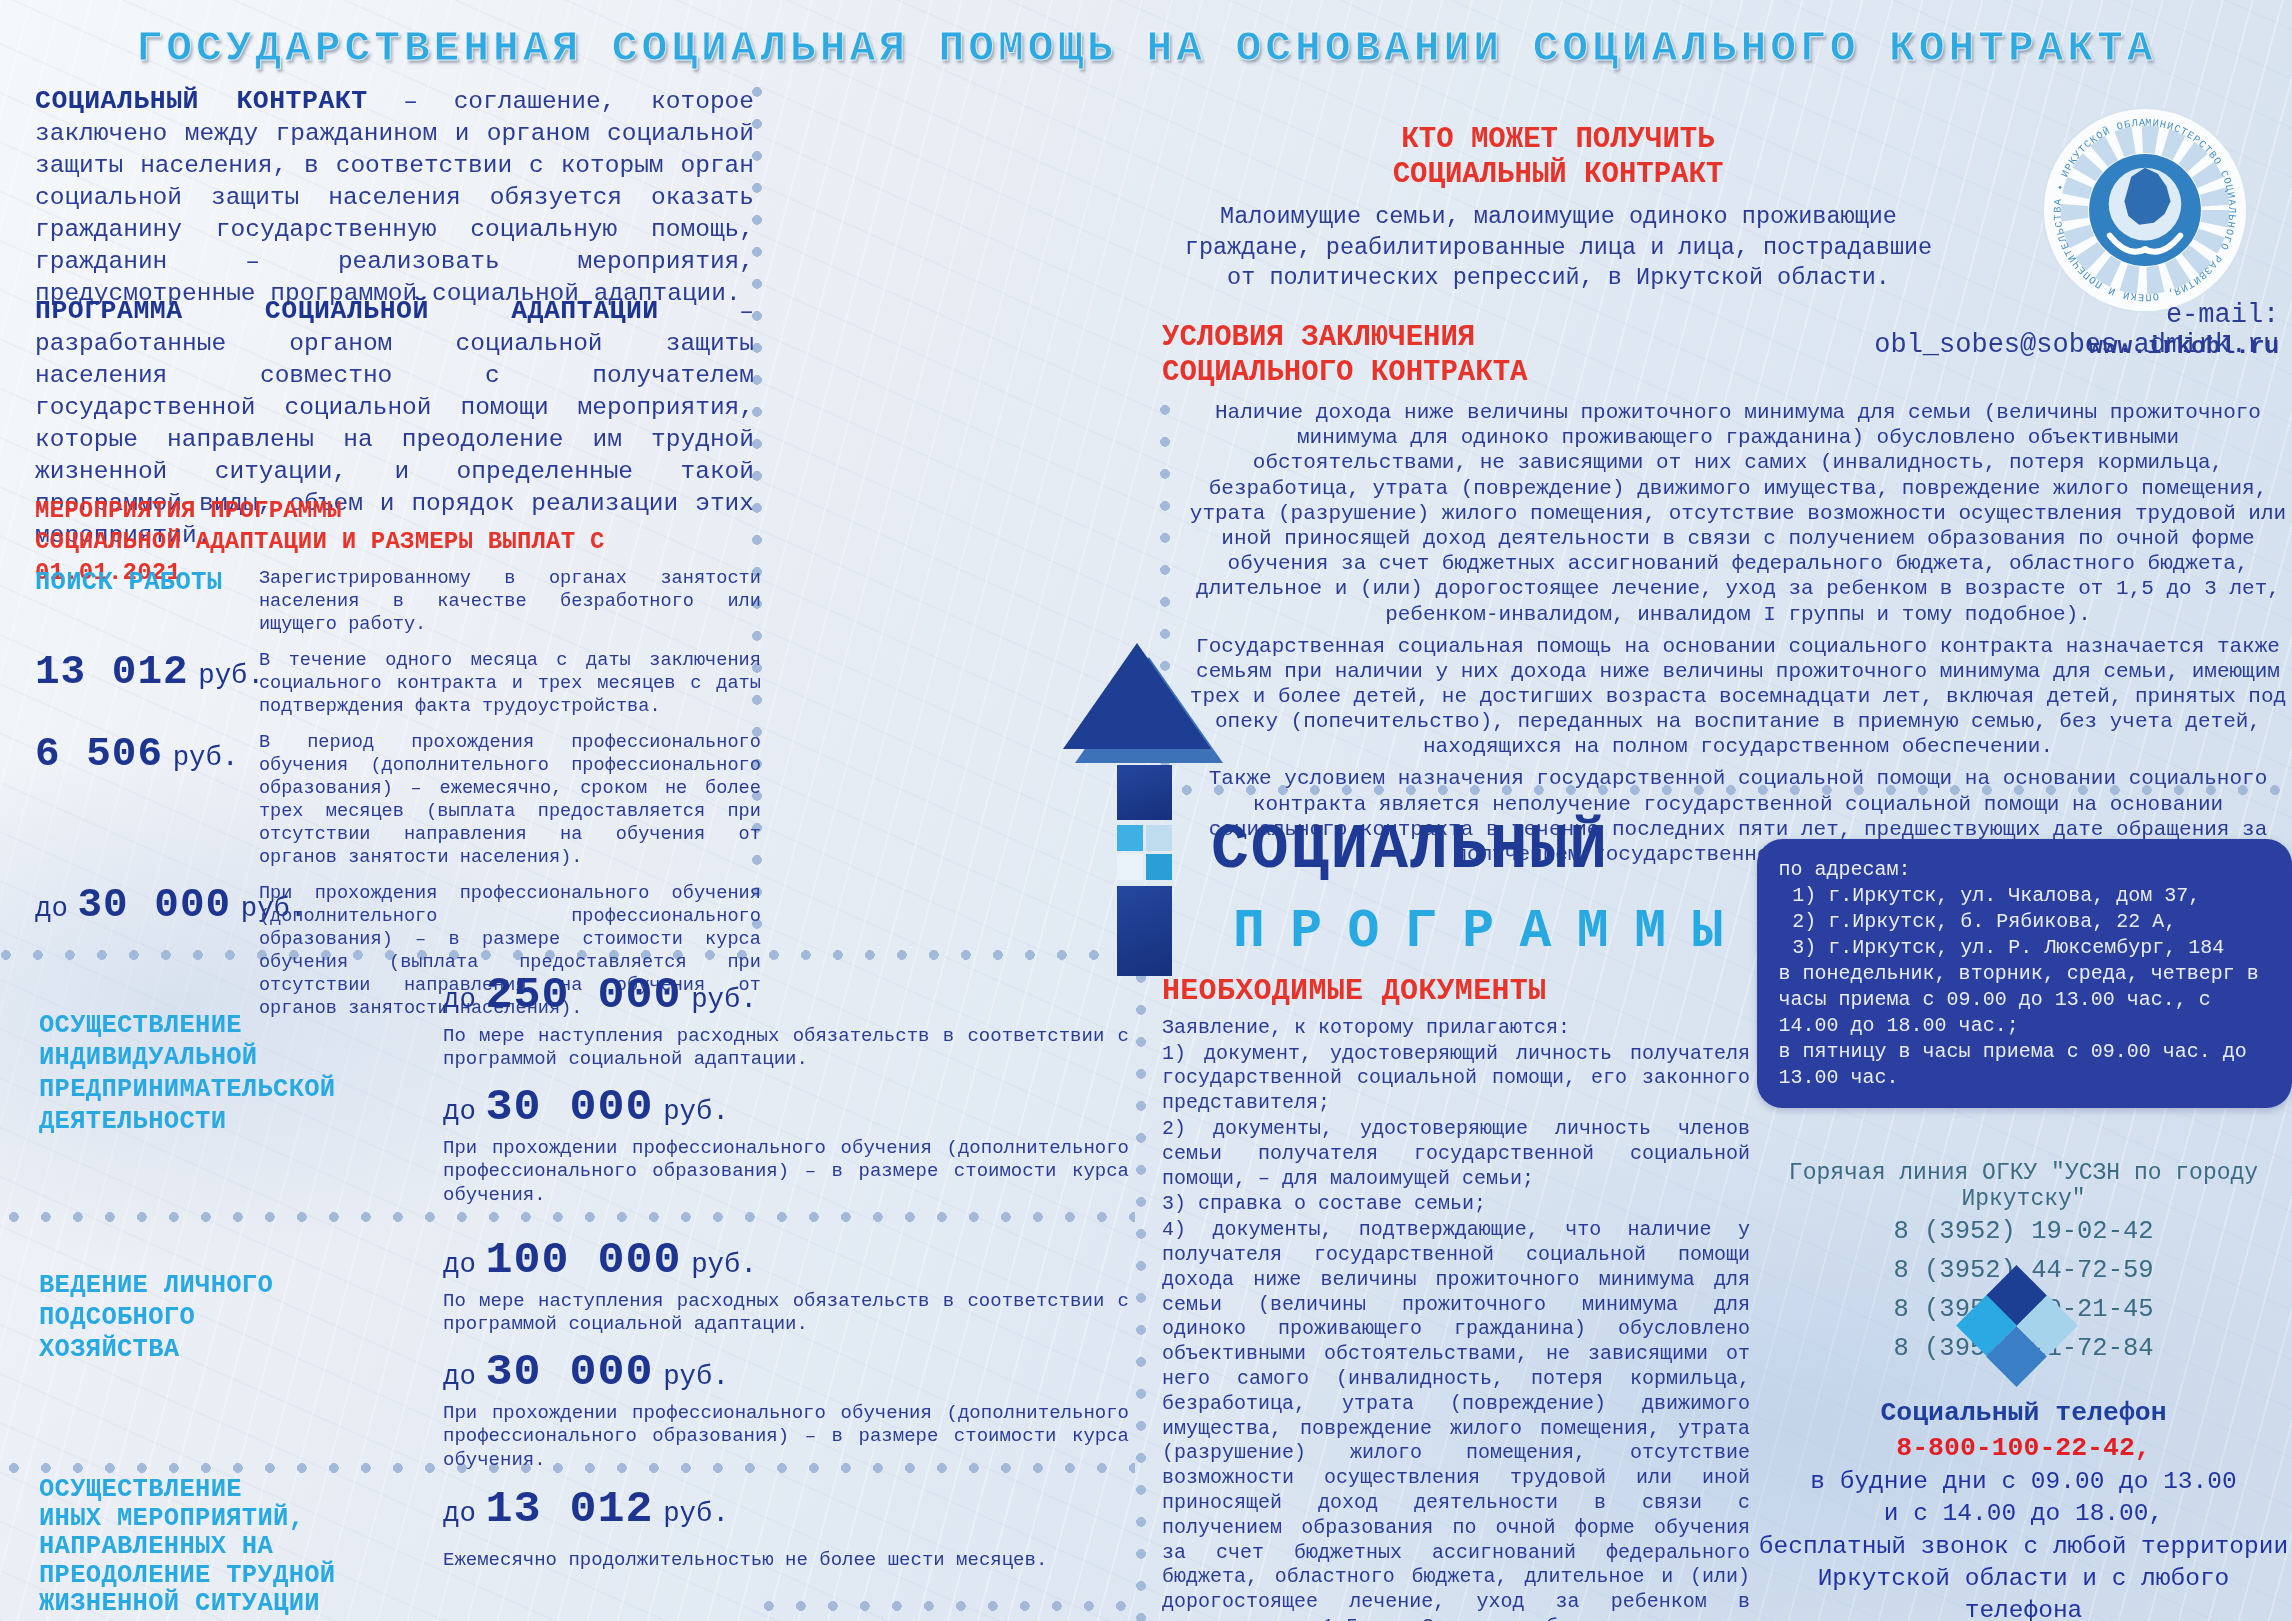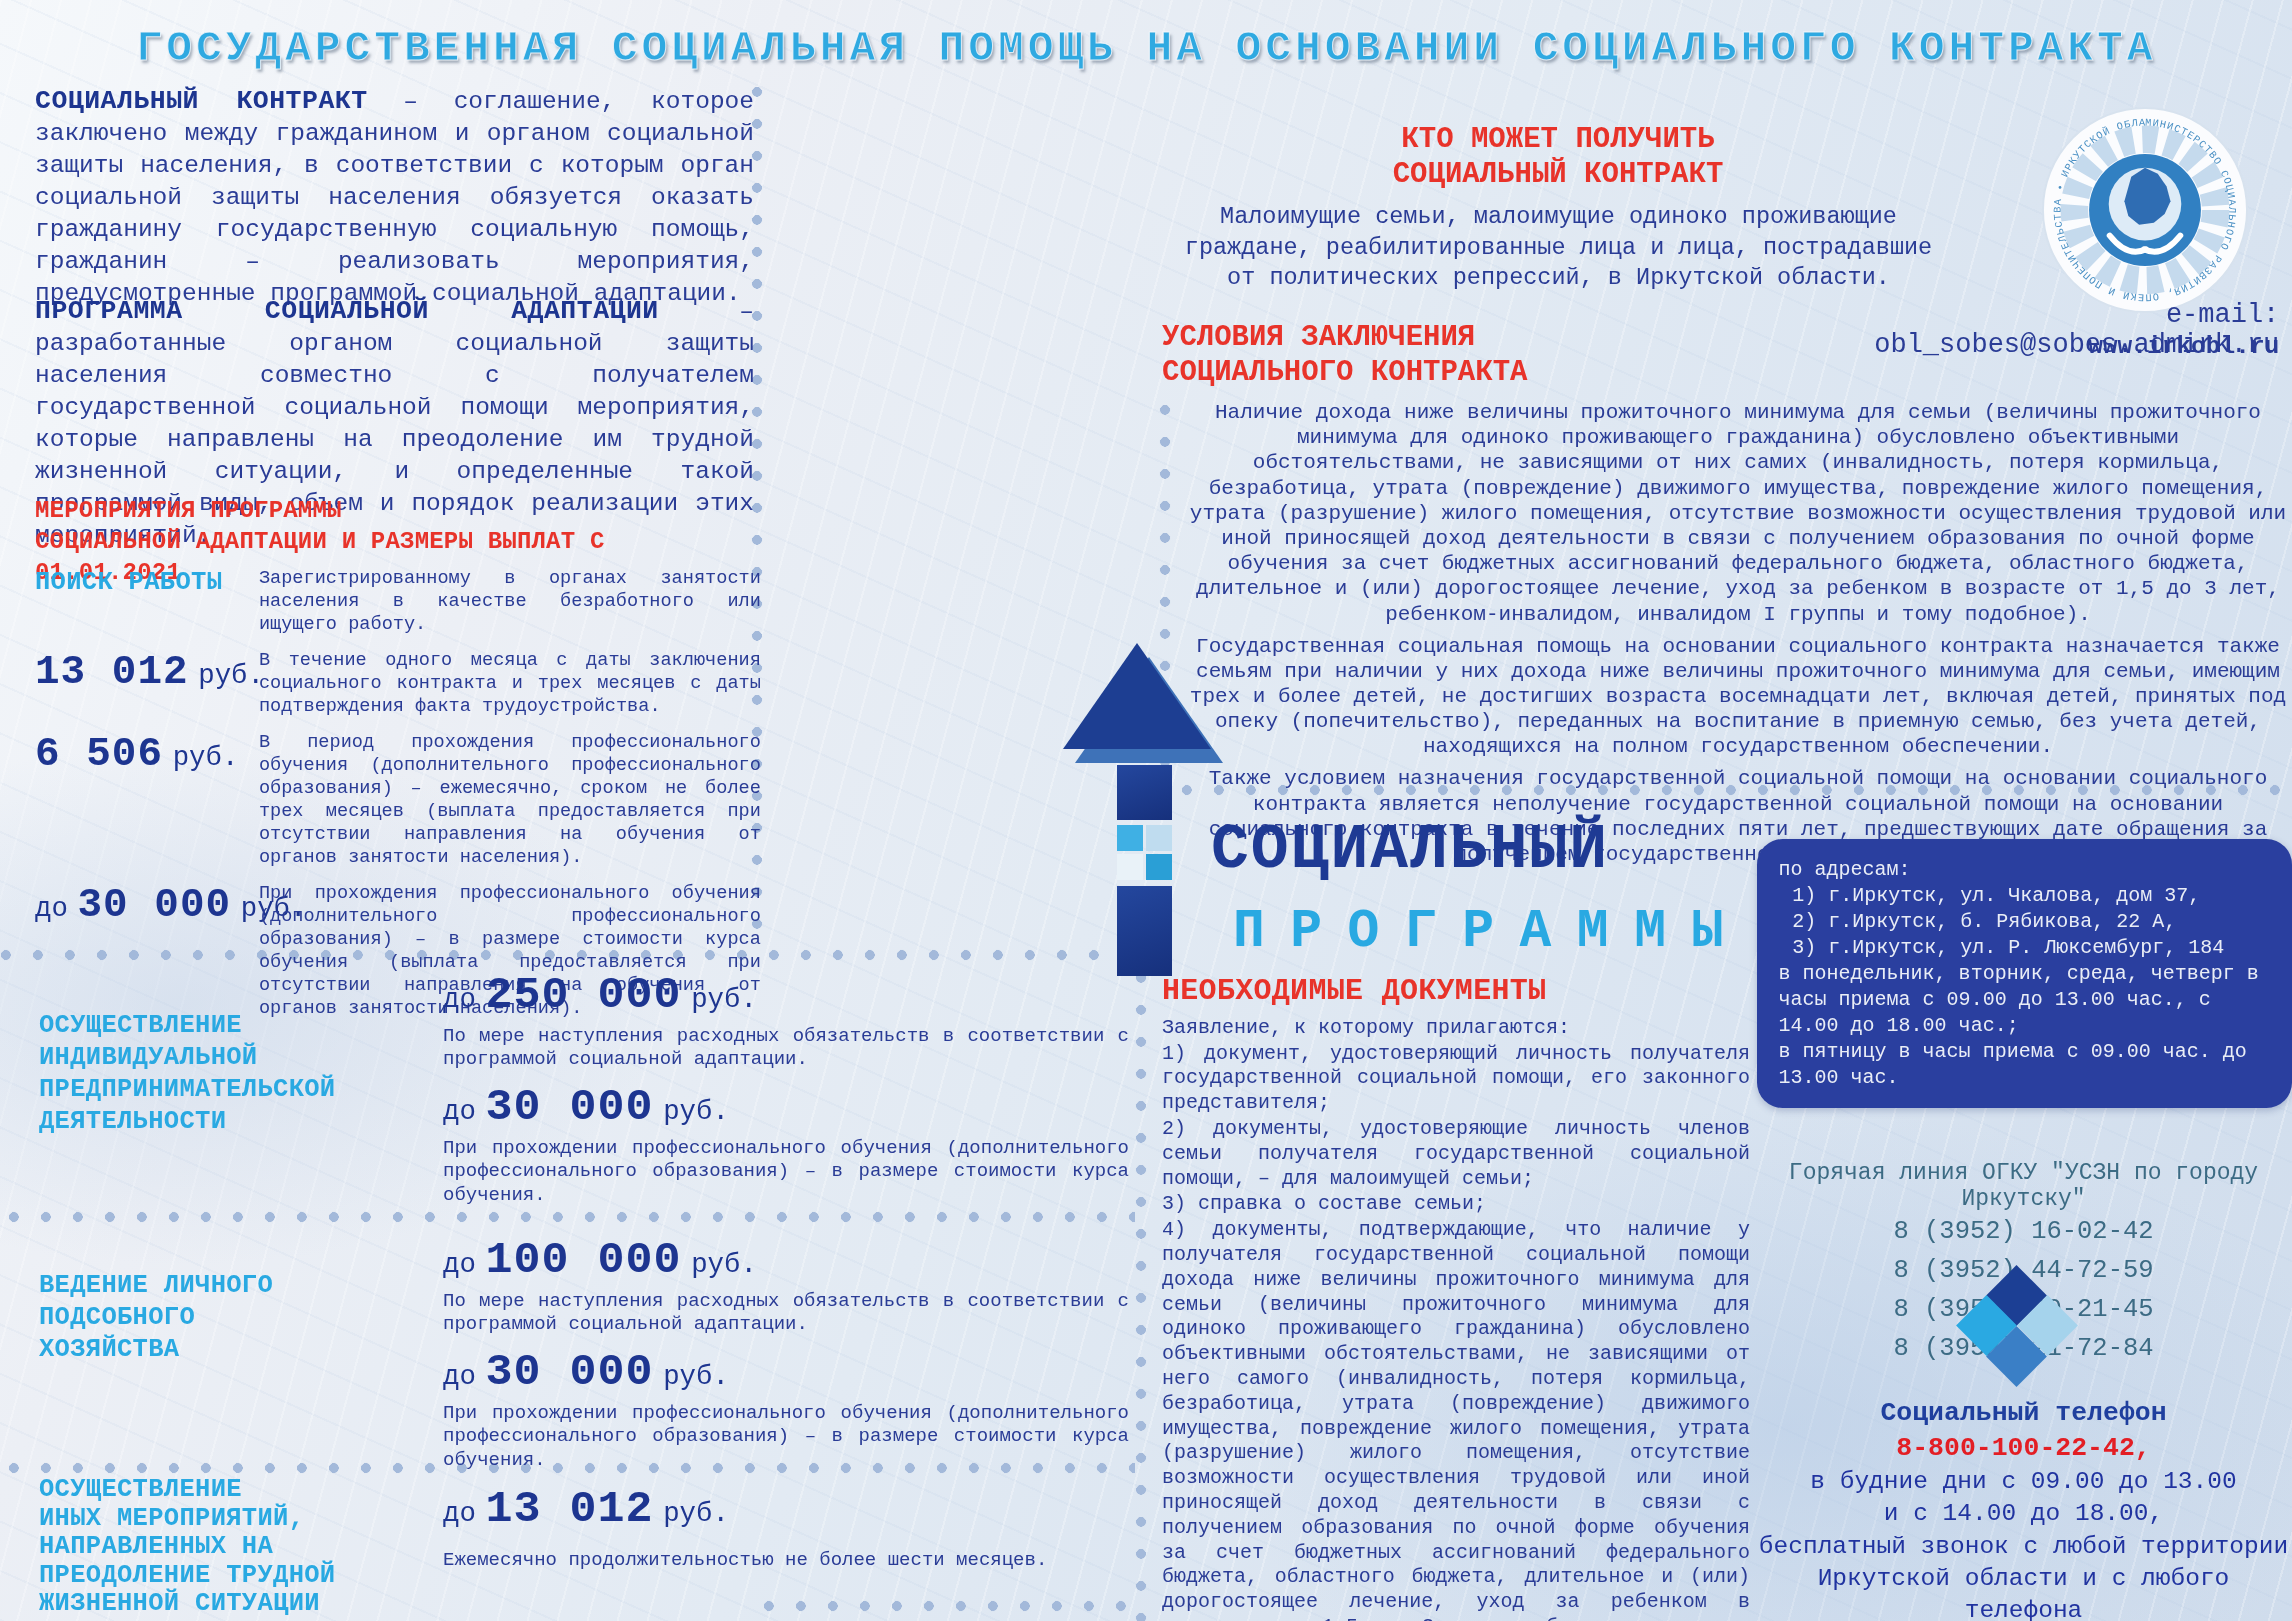--- a/index.html
+++ b/index.html
@@ -247,21 +247,21 @@
     <div>по адресам:</div>
     <div class="addr">1) г.Иркутск, ул. Чкалова, дом 37,</div>
     <div class="addr">2) г.Иркутск, б. Рябикова, 22 А,</div>
     <div class="addr">3) г.Иркутск, ул. Р. Люксембург, 184</div>
     <div>в понедельник, вторник, среда, четверг в часы приема с 09.00 до 13.00 час., с 14.00 до 18.00 час.;</div>
     <div>в пятницу в часы приема с 09.00 час. до 13.00 час.</div>
   </div>
 
   <div class="abs hot" style="left:1754px;top:1160px;">
     <div class="hot-title">Горячая линия ОГКУ "УСЗН по городу Иркутску"</div>
-    <div class="hot-phone">8 (3952) 16-02-42</div>
+    <div class="hot-phone">8 (3952) 19-02-42</div>
     <div class="hot-phone">8 (3952) 44-72-59</div>
     <div class="hot-phone">8 (3952) 30-21-45</div>
     <div class="hot-phone">8 (3952) 21-72-84</div>
   </div>
 
   <div class="abs diamond">
     <div class="d d-top"></div>
     <div class="d d-left"></div>
     <div class="d d-right"></div>
     <div class="d d-bottom"></div>

